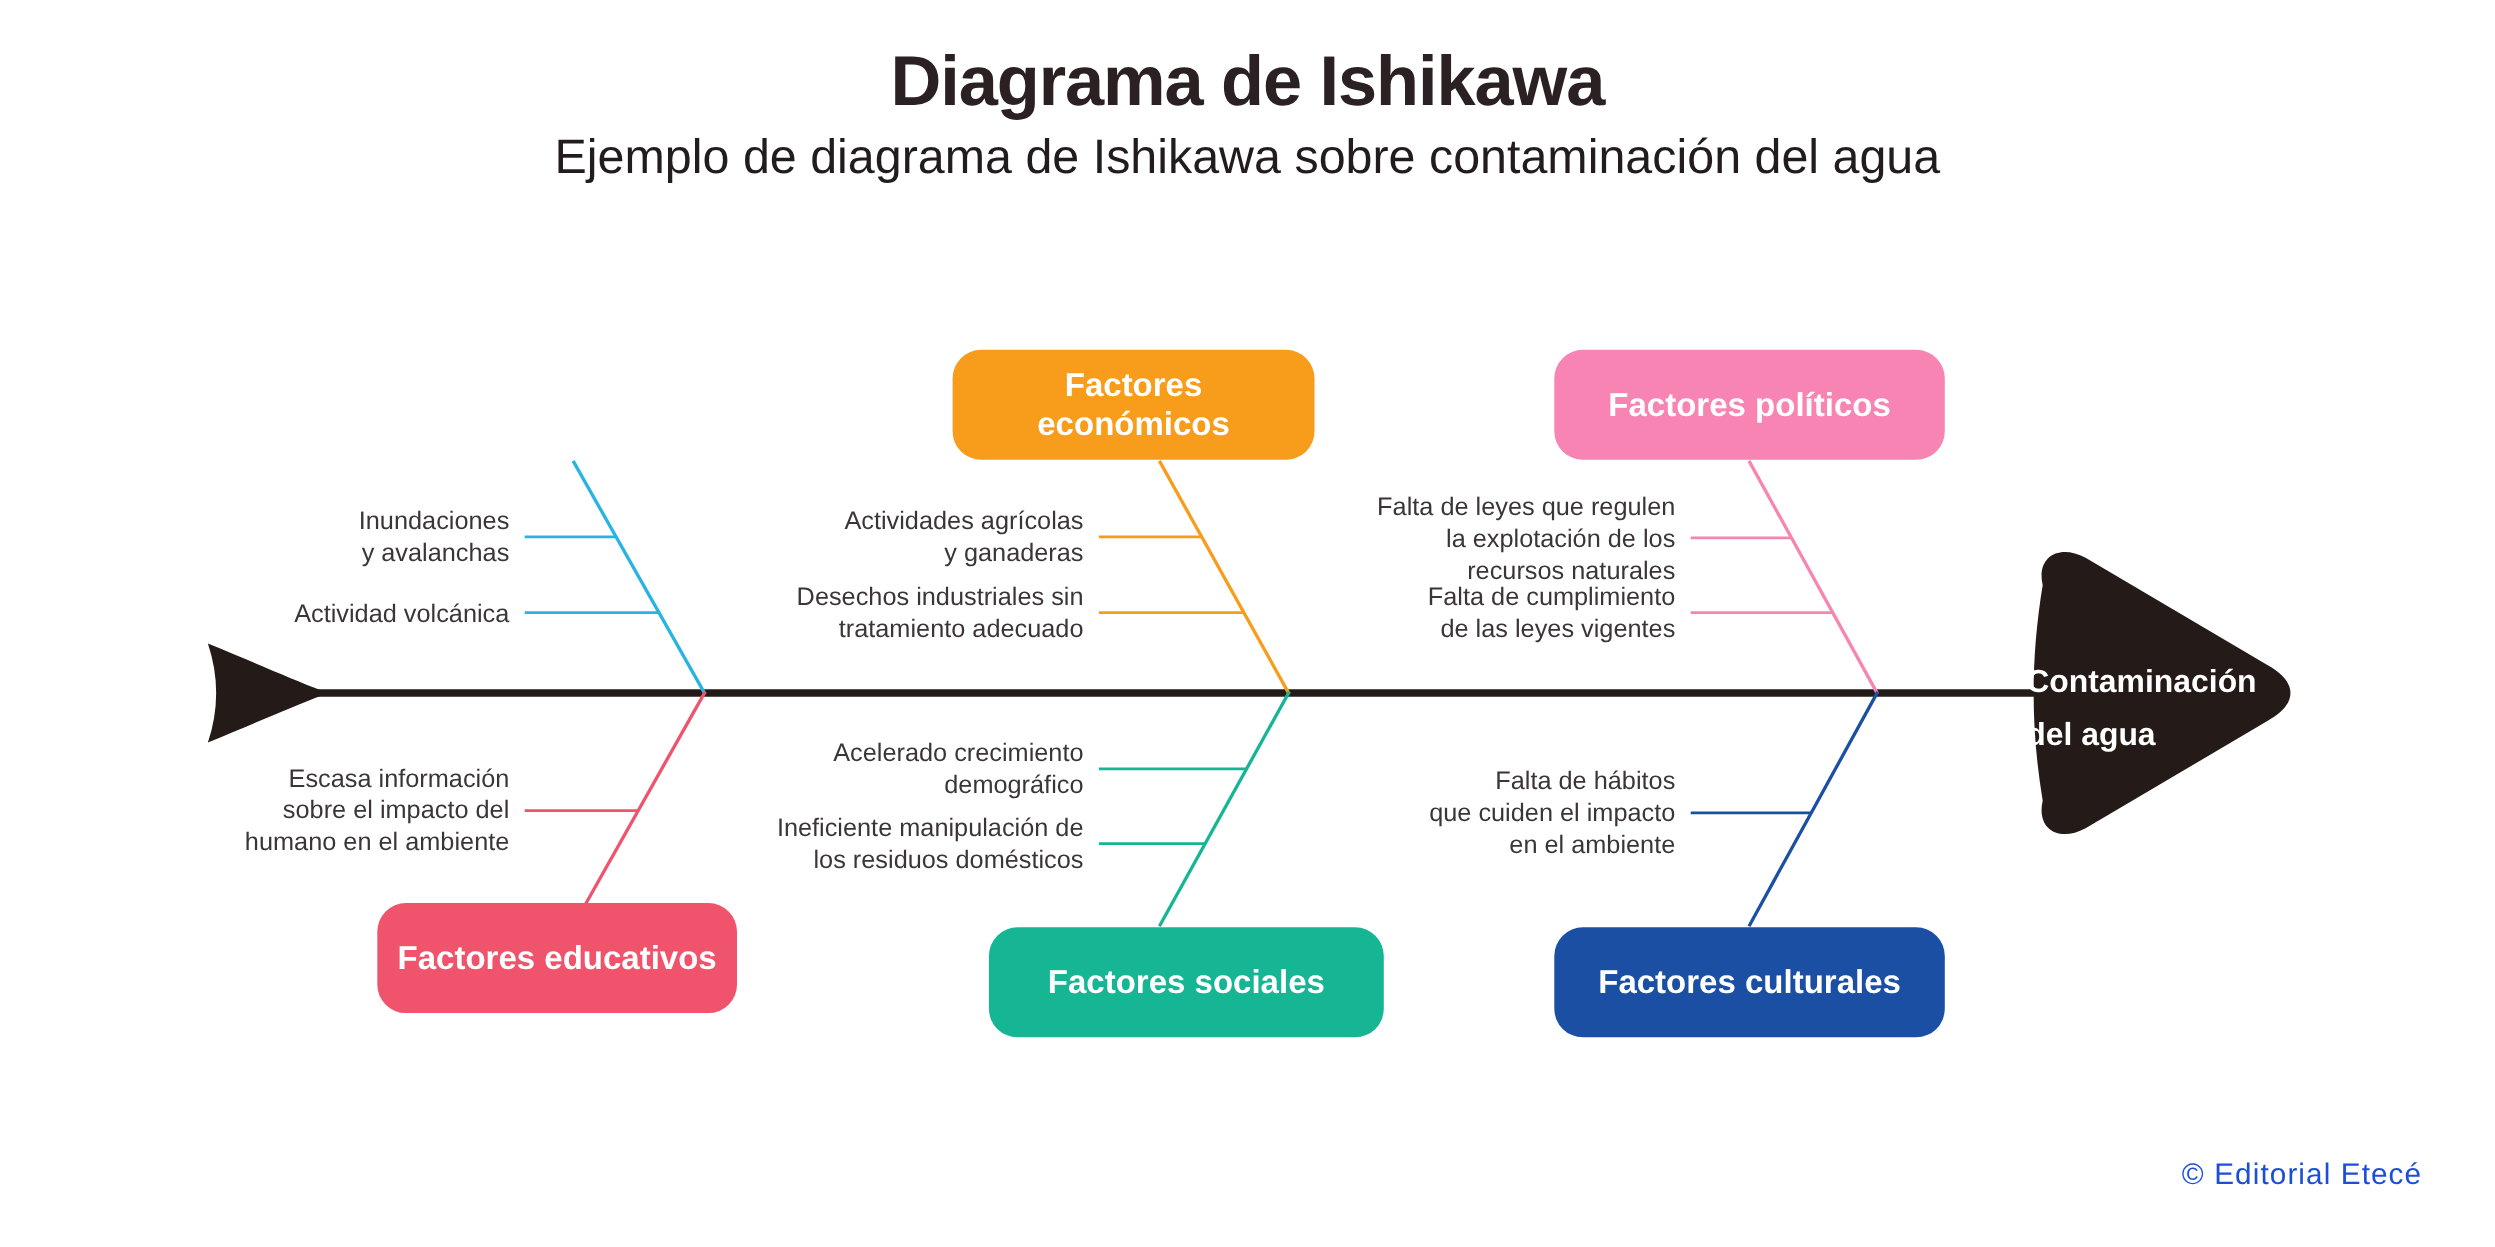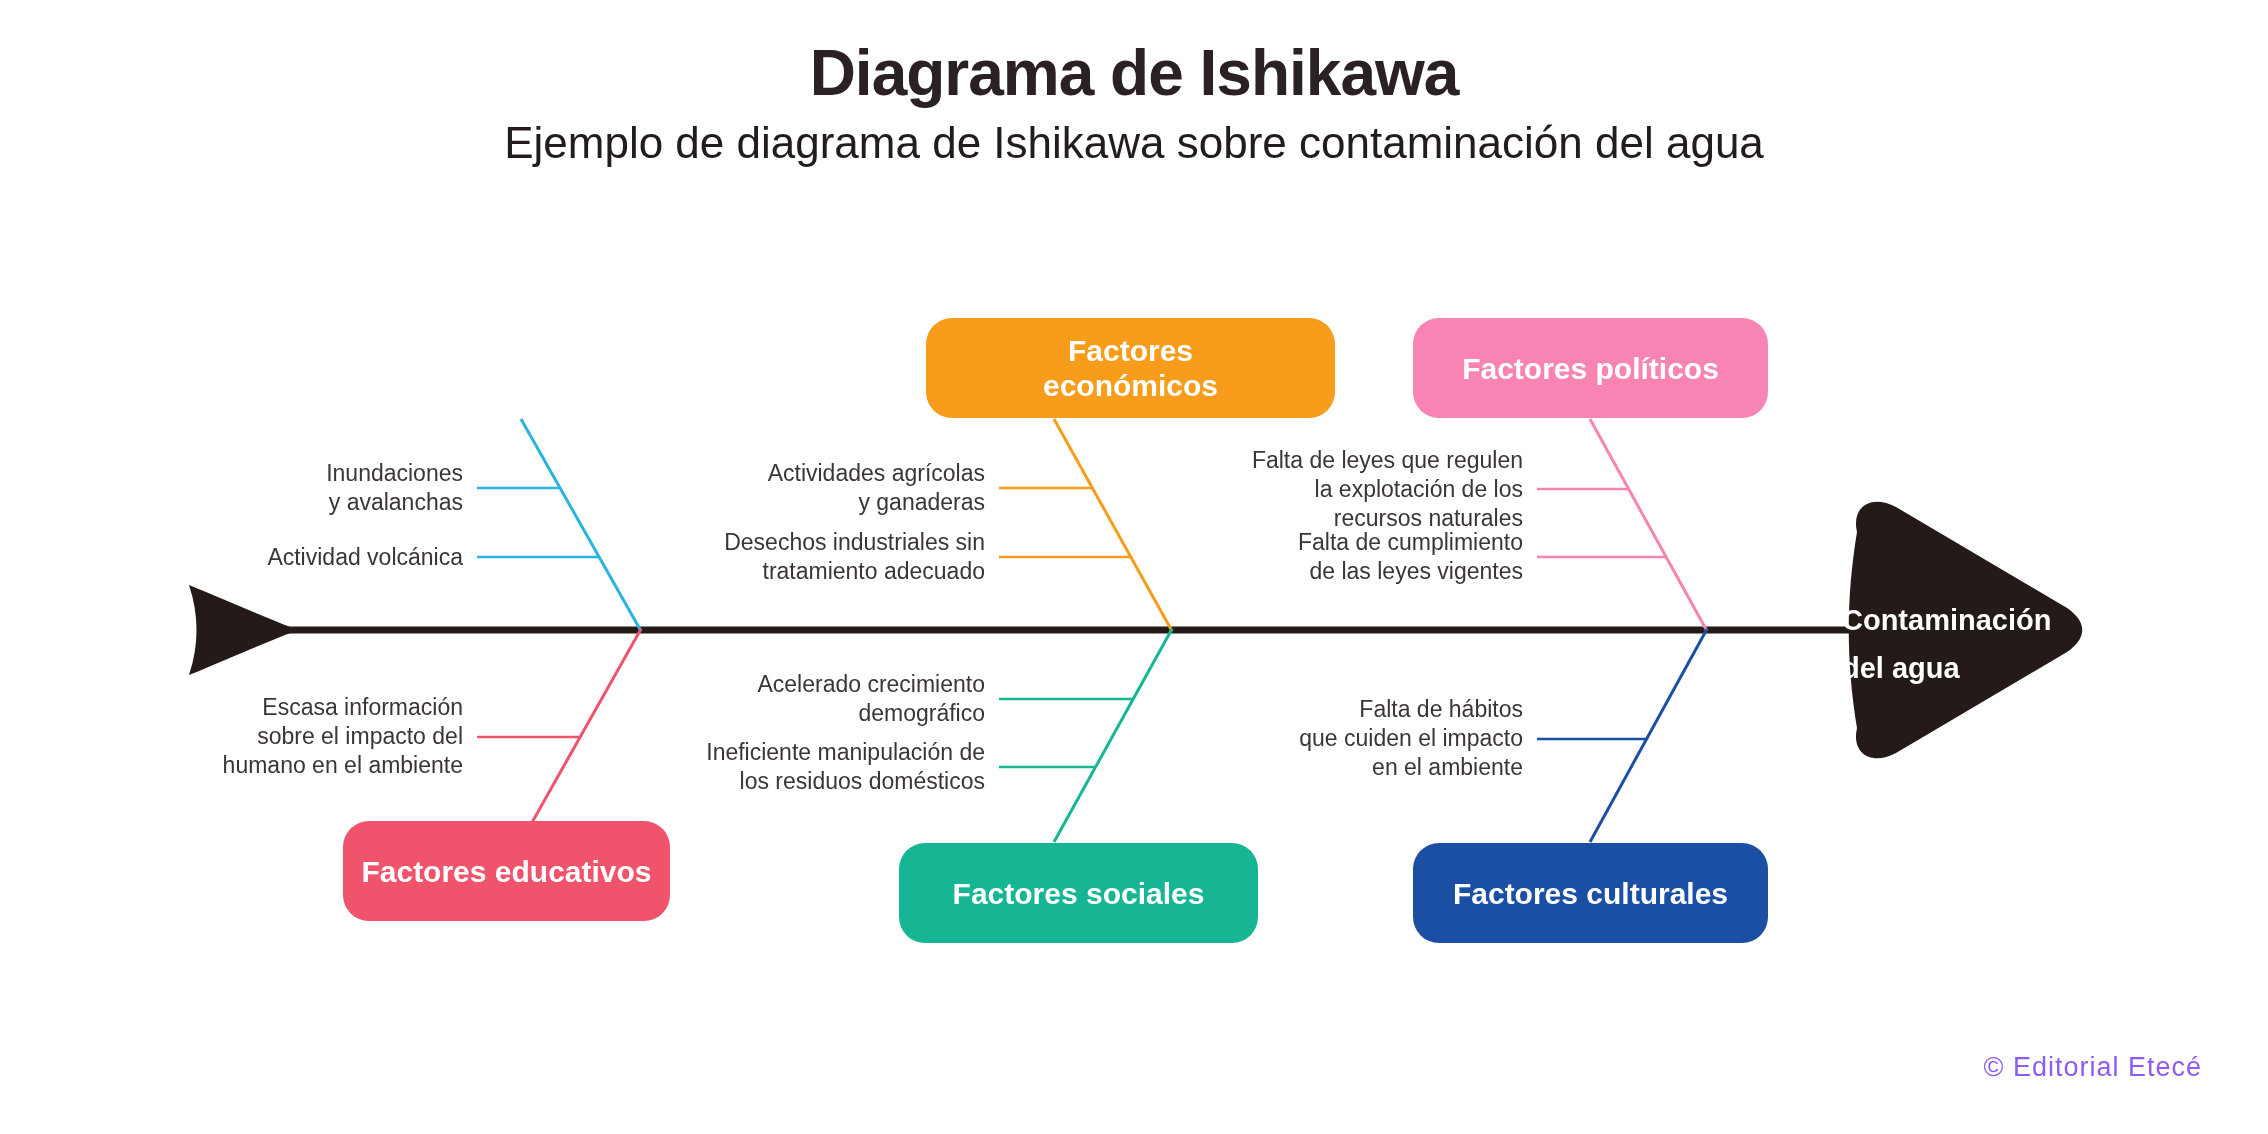--- a/index.html
+++ b/index.html
@@ -41,21 +41,21 @@
   }
   .cat-label {
     color: #ffffff;
     font-size: 30px;
     font-weight: bold;
     line-height: 35px;
     white-space: pre-line;
     text-align: center;
   }
   .box-naturales  { left: 343px;  top: 318px; width: 357px; }
-  .box-economicos { left: 926px;  top: 318px; width: 409px; align-items: center; }
+  .box-economicos { left: 866px;  top: 318px; width: 329px; align-items: center; }
   .box-politicos  { left: 1413px; top: 318px; width: 355px; }
   .box-educativos { left: 343px;  top: 821px; width: 327px; }
   .box-sociales   { left: 875px;  top: 843px; width: 359px; margin-left: 24px; }
   .box-culturales { left: 1413px; top: 843px; width: 355px; }
   .cause {
     position: absolute;
     font-size: 23px;
     line-height: 29px;
     text-align: right;
     white-space: pre-line;
@@ -159,15 +159,15 @@
     <div class="cause cause-soc-2">Ineficiente manipulación de
 los residuos domésticos</div>
     <div class="cause cause-cul-1">Falta de hábitos
 que cuiden el impacto
 en el ambiente</div>
   </div>
 
   <div class="effect-label">Contaminación
 del agua</div>
 
-  <div class="watermark" style="color: #8b5cf6;">© Editorial Etecé</div>
+  <div class="watermark" style="color: #1d4ed8;">© Editorial Etecé</div>
 
 </div>
 
 </body></html>

